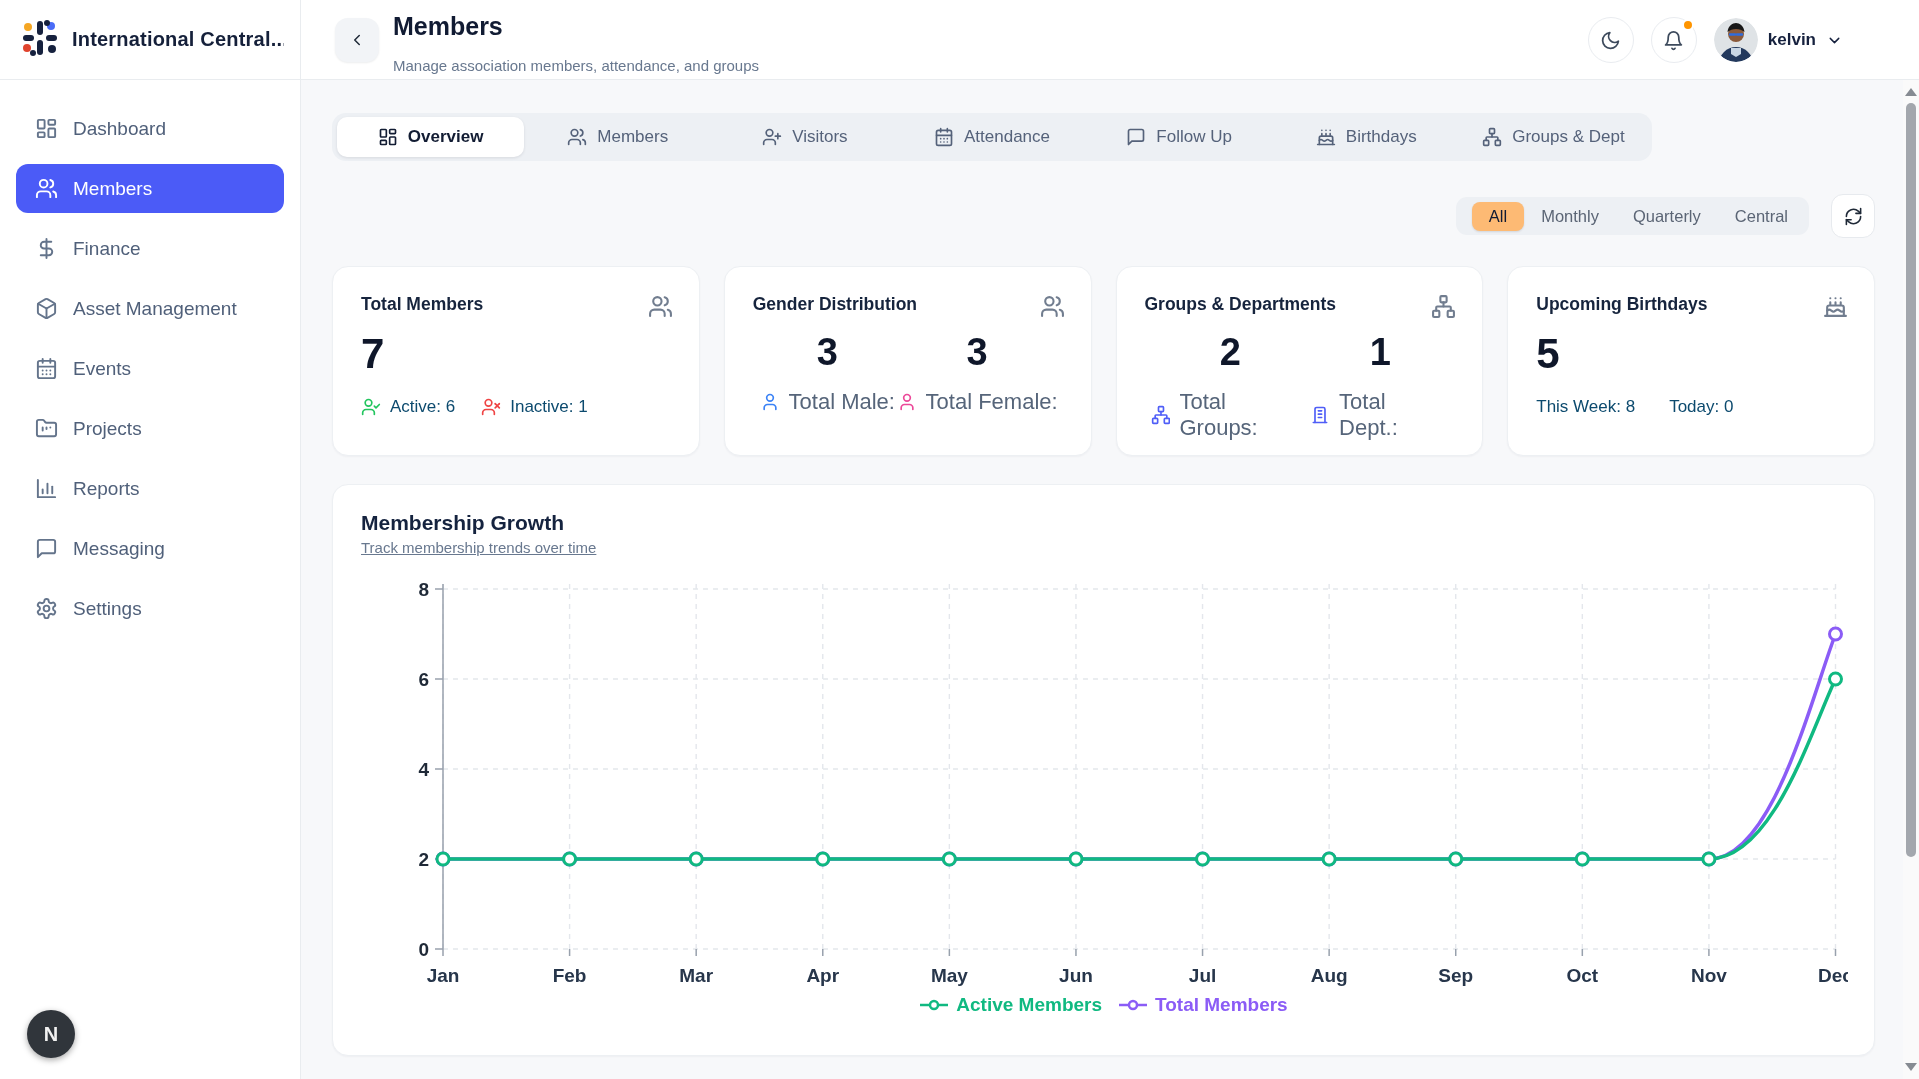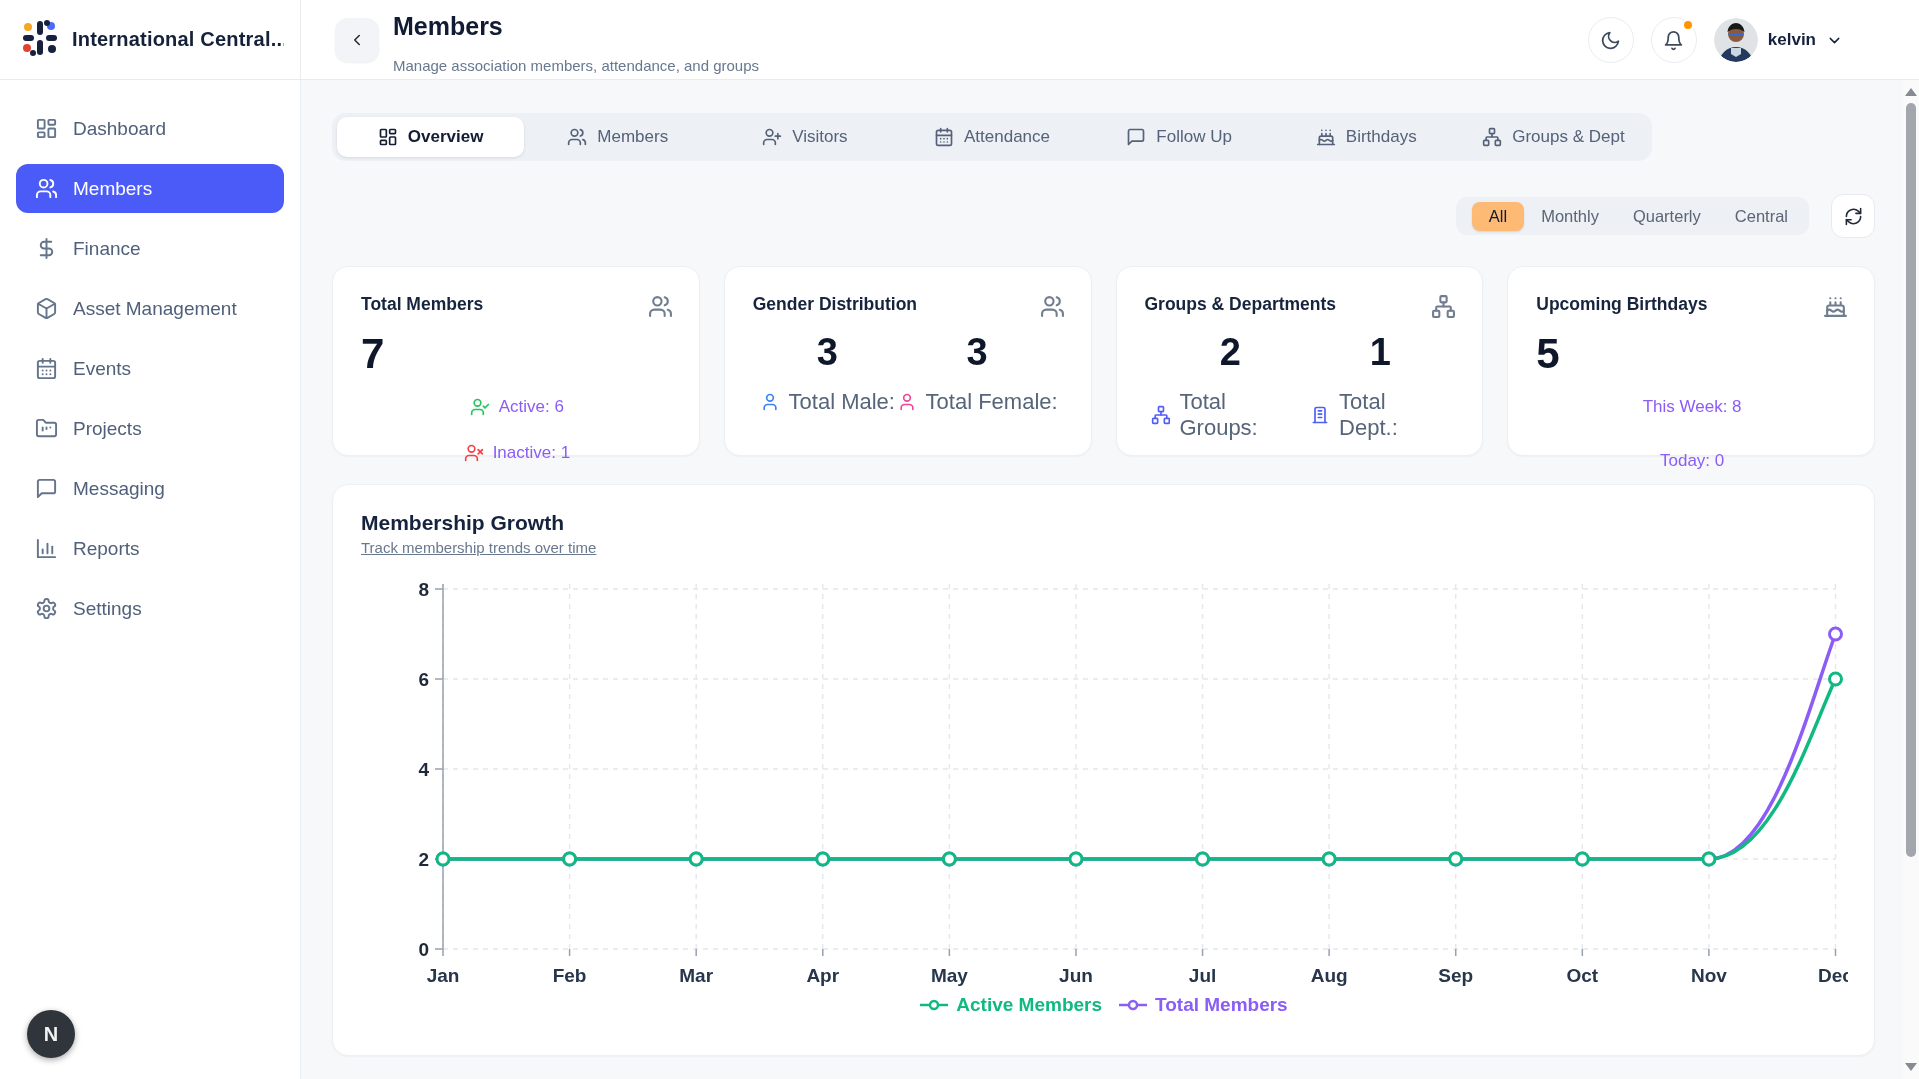--- a/index.html
+++ b/index.html
@@ -48,21 +48,21 @@
   .seg-opt.active { background:#fdba74; color:#111b33; font-weight:400; box-shadow:0 1px 2px rgba(16,24,40,.12);margin-left:12px; }
   .refresh-btn { width:44px; height:44px; background:#fff; border:1px solid #e7eaee; border-radius:12px; display:flex; align-items:center; justify-content:center; cursor:pointer; }
   .refresh-btn .ic { width:19px; height:19px; color:#1f2937; }
 
   .cards { margin-top:28px; display:flex; gap:24px; }
   .card { flex:1; height:190px; background:#fff; border:1px solid #edf0f3; border-radius:16px; box-shadow:0 1px 2px rgba(16,24,40,.04); padding:27px 26px 0 28px; }
   .card-head { display:flex; justify-content:space-between; align-items:flex-start; }
   .card-title { font-size:17.5px; font-weight:700; color:#16243d; }
   .card-head .ic { width:25px; height:25px; color:#717d8f; }
   .big-num { margin-top:14px; font-size:42px; font-weight:800; color:#0f172a; line-height:1; }
-  .stat-row { margin-top:22px; display:flex; gap:26px; align-items:center; font-size:17px; color:#8b5cf6;flex-direction:column; }
+  .stat-row { margin-top:22px; display:flex; gap:26px; align-items:center; font-size:17px; color:#0c4a6e; }
   .stat { display:flex; align-items:center; gap:9px; }
   .stat .ic { width:20px; height:20px; }
   .cols { margin-top:6px; display:flex; justify-content:space-around; padding:0 6px; }
   .col { display:flex; flex-direction:column; align-items:center; }
   .col .big-num { margin-top:8px; font-size:38px; }
   .col-label { margin-top:18px; display:flex; align-items:center; gap:9px; font-size:22px; color:#56657a; }
   .col-label .ic { width:20px; height:20px; }
   .c-green { color:#22c55e; } .c-red { color:#ef4444; } .c-blue { color:#3b82f6; }
   .c-pink { color:#ec4899; } .c-indigo { color:#4f5ef7; }
 
@@ -168,35 +168,35 @@
             <svg viewBox="0 0 24 24" fill="none" stroke="currentColor" stroke-width="2" stroke-linecap="round" stroke-linejoin="round">
               <path d="M4 20h16a2 2 0 0 0 2-2V8a2 2 0 0 0-2-2h-7.9a2 2 0 0 1-1.69-.9L9.6 3.9A2 2 0 0 0 7.93 3H4a2 2 0 0 0-2 2v13a2 2 0 0 0 2 2Z"></path>
               <path d="M8 11v3M12 11v1.5M16 11v.01"></path>
             </svg>
           </span>
           <span>Projects</span>
         </div>
       <div class="nav-item">
           <span class="ic">
             <svg viewBox="0 0 24 24" fill="none" stroke="currentColor" stroke-width="2" stroke-linecap="round" stroke-linejoin="round">
-              <path d="M21 15a2 2 0 0 1-2 2H7l-4 4V5a2 2 0 0 1 2-2h14a2 2 0 0 1 2 2z"></path>
-            </svg>
-          </span>
-          <span>Messaging</span>
-        </div>
-      <div class="nav-item">
-          <span class="ic">
-            <svg viewBox="0 0 24 24" fill="none" stroke="currentColor" stroke-width="2" stroke-linecap="round" stroke-linejoin="round">
               <path d="M3 3v18h18"></path>
               <path d="M8 17v-4"></path>
               <path d="M13 17V7"></path>
               <path d="M18 17v-7"></path>
             </svg>
           </span>
           <span>Reports</span>
+        </div>
+      <div class="nav-item">
+          <span class="ic">
+            <svg viewBox="0 0 24 24" fill="none" stroke="currentColor" stroke-width="2" stroke-linecap="round" stroke-linejoin="round">
+              <path d="M21 15a2 2 0 0 1-2 2H7l-4 4V5a2 2 0 0 1 2-2h14a2 2 0 0 1 2 2z"></path>
+            </svg>
+          </span>
+          <span>Messaging</span>
         </div>
       <div class="nav-item">
           <span class="ic">
             <svg viewBox="0 0 24 24" fill="none" stroke="currentColor" stroke-width="2" stroke-linecap="round" stroke-linejoin="round">
               <path d="M12.22 2h-.44a2 2 0 0 0-2 2v.18a2 2 0 0 1-1 1.73l-.43.25a2 2 0 0 1-2 0l-.15-.08a2 2 0 0 0-2.73.73l-.22.38a2 2 0 0 0 .73 2.73l.15.1a2 2 0 0 1 1 1.72v.51a2 2 0 0 1-1 1.74l-.15.09a2 2 0 0 0-.73 2.73l.22.38a2 2 0 0 0 2.73.73l.15-.08a2 2 0 0 1 2 0l.43.25a2 2 0 0 1 1 1.73V20a2 2 0 0 0 2 2h.44a2 2 0 0 0 2-2v-.18a2 2 0 0 1 1-1.73l.43-.25a2 2 0 0 1 2 0l.15.08a2 2 0 0 0 2.73-.73l.22-.39a2 2 0 0 0-.73-2.73l-.15-.08a2 2 0 0 1-1-1.74v-.5a2 2 0 0 1 1-1.74l.15-.09a2 2 0 0 0 .73-2.73l-.22-.38a2 2 0 0 0-2.73-.73l-.15.08a2 2 0 0 1-2 0l-.43-.25a2 2 0 0 1-1-1.73V4a2 2 0 0 0-2-2z"></path>
               <circle cx="12" cy="12" r="3"></circle>
             </svg>
           </span>
           <span>Settings</span>
         </div>

